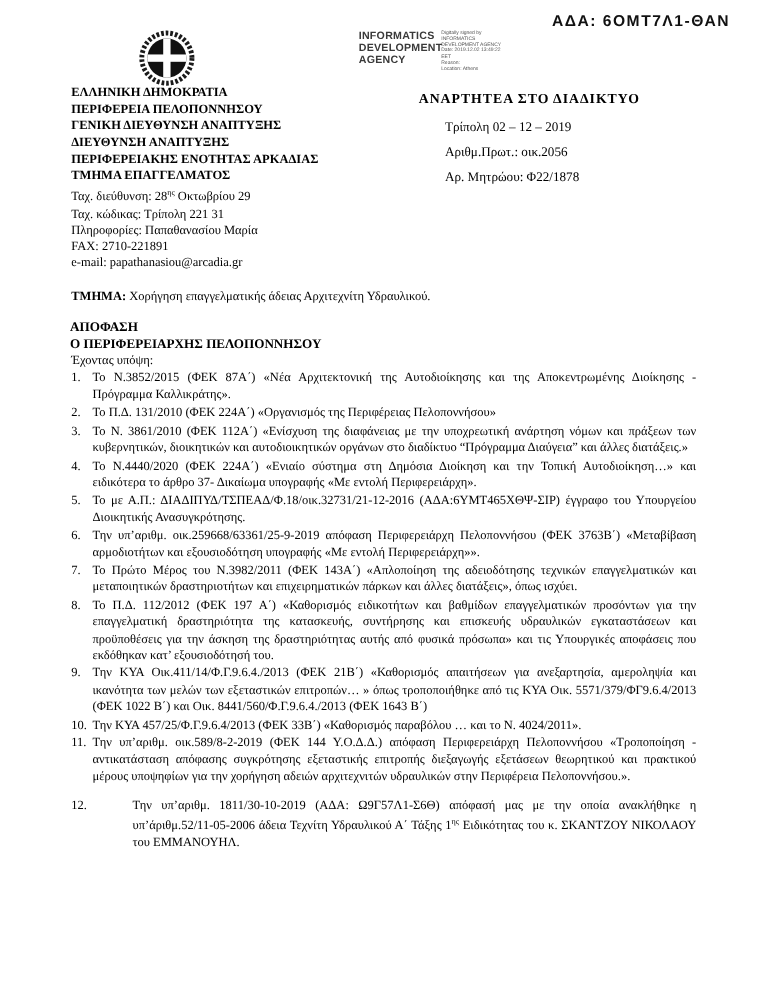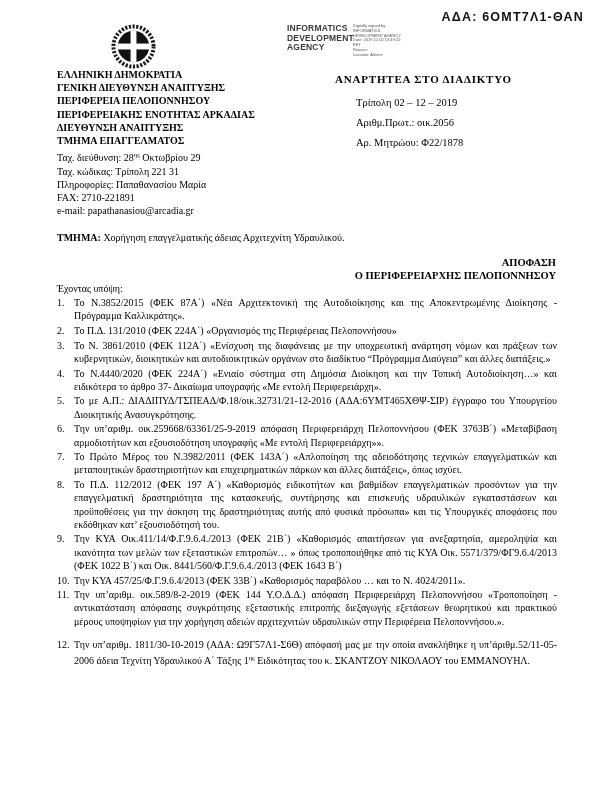--- a/index.html
+++ b/index.html
@@ -56,36 +56,36 @@
   .meta-block div{margin-bottom:7px;}
   
   .subject{
     position:absolute;left:57px;top:232px;width:500px;
     font-size:10px;
   }
   .subject .lbl{font-weight:bold;}
   
   .decision-title{
     position:absolute;left:56px;top:256px;width:500px;
-    text-align:right;font-size:10.5px;font-weight:bold;line-height:13.2px;
+    text-align:left;font-size:10.5px;font-weight:bold;line-height:13.2px;
   }
   .intro{
     position:absolute;left:57px;top:283px;width:500px;
     font-size:10px;
   }
   
   .list{
     position:absolute;left:57px;top:296px;width:500px;
     font-size:10px;line-height:13.2px;
   }
   .li{display:flex;margin-bottom:1.5px;}
   .li .num{flex:0 0 17px;}
   .li .txt{flex:1;text-align:justify;}
   .li:nth-child(11){margin-bottom:10px;}
-  .li:nth-child(12){margin-top:2px;}
+  .li:nth-child(12){margin-top:2px;gap:32px;}
   .txt sup{font-size:6.5px;}
 </style>
 </head>
 <body>
 
 <div class="page">
 
   <div class="ada">ΑΔΑ: 6ΟΜΤ7Λ1-ΘΑΝ</div>
 
   <div class="stamp">
@@ -108,24 +108,24 @@
         </clipPath>
       <g clip-path="url(#emblemClip)" fill="#fff">
         <rect x="21" y="7" width="6" height="34"></rect>
         <rect x="7" y="21" width="34" height="6"></rect>
       </g>
     </svg>
   </div>
 
   <div class="org-block">
     <div>ΕΛΛΗΝΙΚΗ ΔΗΜΟΚΡΑΤΙΑ</div>
+    <div>ΠΕΡΙΦΕΡΕΙΑ ΠΕΛΟΠΟΝΝΗΣΟΥ</div>
     <div>ΓΕΝΙΚΗ ΔΙΕΥΘΥΝΣΗ ΑΝΑΠΤΥΞΗΣ</div>
-    <div>ΠΕΡΙΦΕΡΕΙΑ ΠΕΛΟΠΟΝΝΗΣΟΥ</div>
+    <div>ΔΙΕΥΘΥΝΣΗ ΑΝΑΠΤΥΞΗΣ</div>
     <div>ΠΕΡΙΦΕΡΕΙΑΚΗΣ ΕΝΟΤΗΤΑΣ ΑΡΚΑΔΙΑΣ</div>
-    <div>ΔΙΕΥΘΥΝΣΗ ΑΝΑΠΤΥΞΗΣ</div>
     <div>ΤΜΗΜΑ ΕΠΑΓΓΕΛΜΑΤΟΣ</div>
   </div>
 
   <div class="contact-block">
     <div><span>Ταχ. διεύθυνση: 28</span><sup>ης</sup><span> Οκτωβρίου 29</span></div>
     <div>Ταχ. κώδικας: Τρίπολη  221 31</div>
     <div>Πληροφορίες: Παπαθανασίου Μαρία</div>
     <div>FAX: 2710-221891</div>
     <div>e-mail: papathanasiou@arcadia.gr</div>
   </div>

